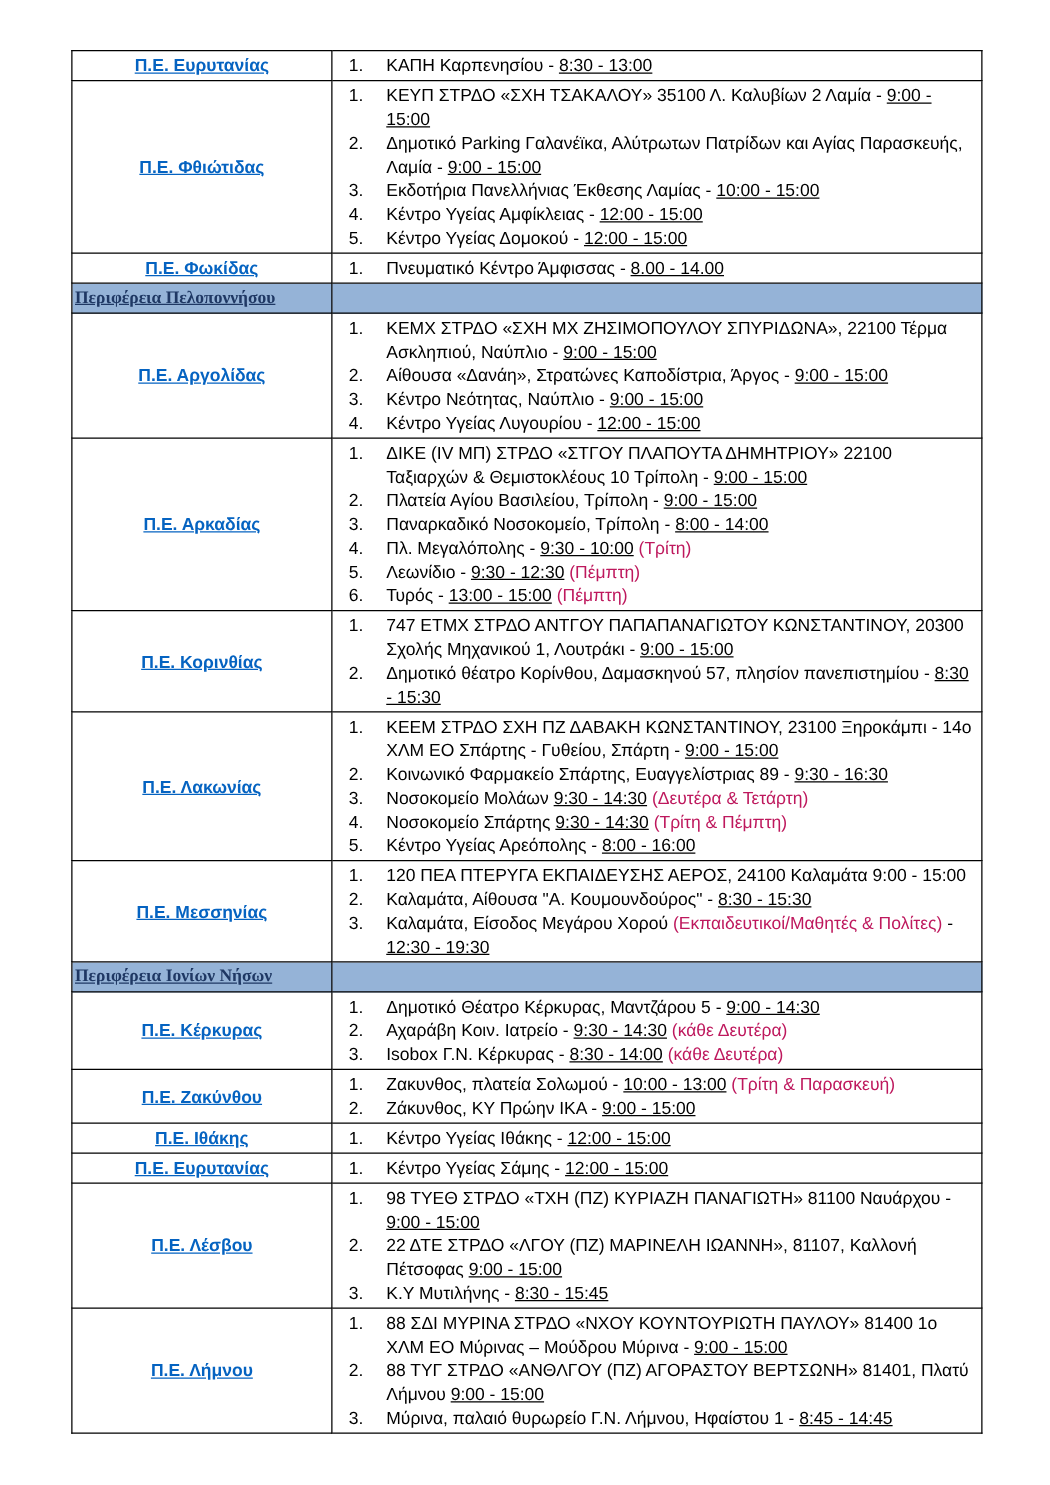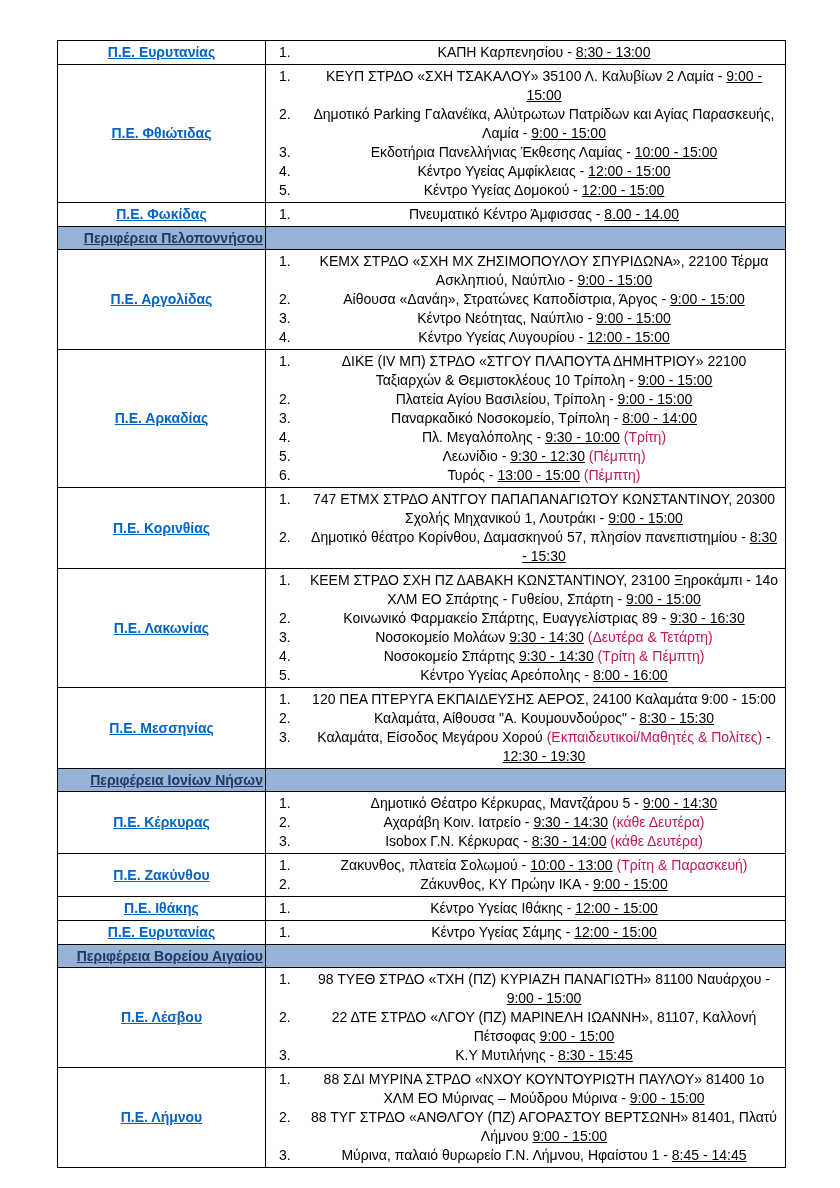--- a/index.html
+++ b/index.html
@@ -57,30 +57,29 @@
     font-size: 14px;
     line-height: 19px;
   }
   .item .num {
     flex: 0 0 30px;
     padding-left: 13px;
   }
   .item .item-text {
     flex: 1 1 auto;
     min-width: 0;
-    text-align: center;
   }
   .seg-time { text-decoration: underline; }
   .seg-red { color: #be185d; }
   
   tr.section-row td {
     background: #95B3D7;
     padding: 2px 2px;
   }
-  td.section-cell-left { text-align: right; }
+  td.section-cell-left { text-align: left; font-family: Liberation Serif, serif; }
   .section-label {
     color: #1F3864;
     font-weight: 700;
     font-size: 14px;
     line-height: 18px;
     text-decoration: underline;
   }
 </style>
 </head>
 <body>
@@ -289,24 +288,20 @@
         </tr>
         <tr>
           <td class="region-cell"><span class="region-link">Π.Ε. Ευρυτανίας</span></td>
           <td class="items-cell">
             <div class="item">
               <span class="num">1.</span>
               <span class="item-text"><span>Κέντρο Υγείας Σάμης - </span><span class="seg-time">12:00 - 15:00</span></span>
             </div>
           </td>
         </tr>
-        <tr class="section-row">
-          <td class="section-cell-left"><span class="section-label">Περιφέρεια Βορείου Αιγαίου</span></td>
-          <td></td>
-        </tr>
         <tr>
           <td class="region-cell"><span class="region-link">Π.Ε. Λέσβου</span></td>
           <td class="items-cell">
             <div class="item">
               <span class="num">1.</span>
               <span class="item-text"><span>98 ΤΥΕΘ ΣΤΡΔΟ «ΤΧΗ (ΠΖ) ΚΥΡΙΑΖΗ ΠΑΝΑΓΙΩΤΗ» 81100 Ναυάρχου - </span><span class="seg-time">9:00 - 15:00</span></span>
             </div>
             <div class="item">
               <span class="num">2.</span>
               <span class="item-text"><span>22 ΔΤΕ ΣΤΡΔΟ «ΛΓΟΥ (ΠΖ) ΜΑΡΙΝΕΛΗ ΙΩΑΝΝΗ», 81107, Καλλονή Πέτσοφας </span><span class="seg-time">9:00 - 15:00</span></span>

